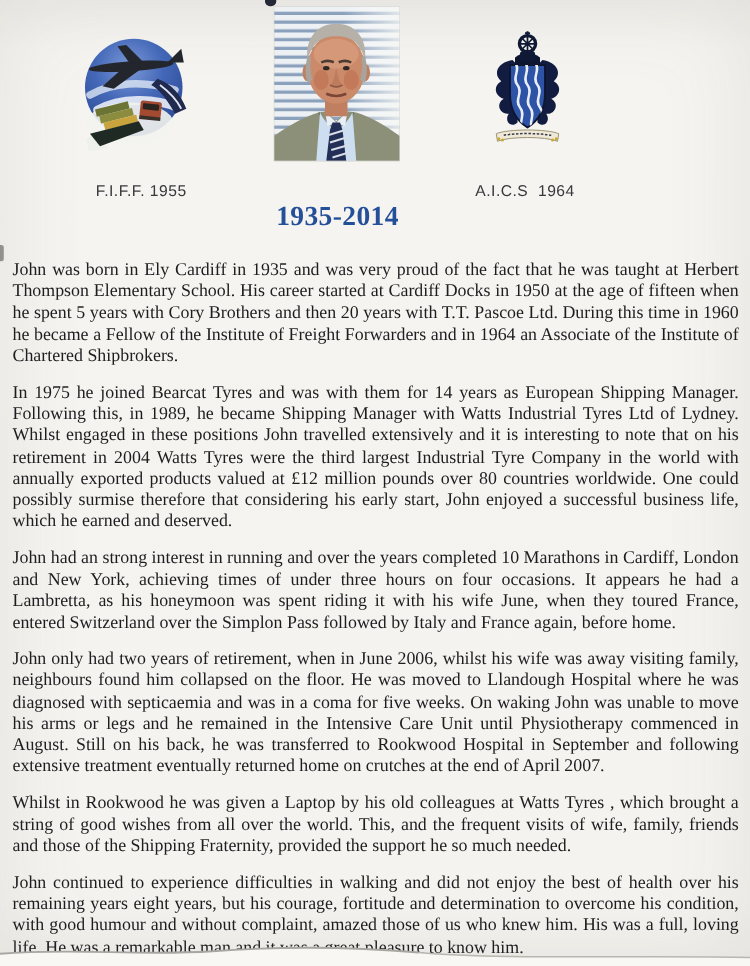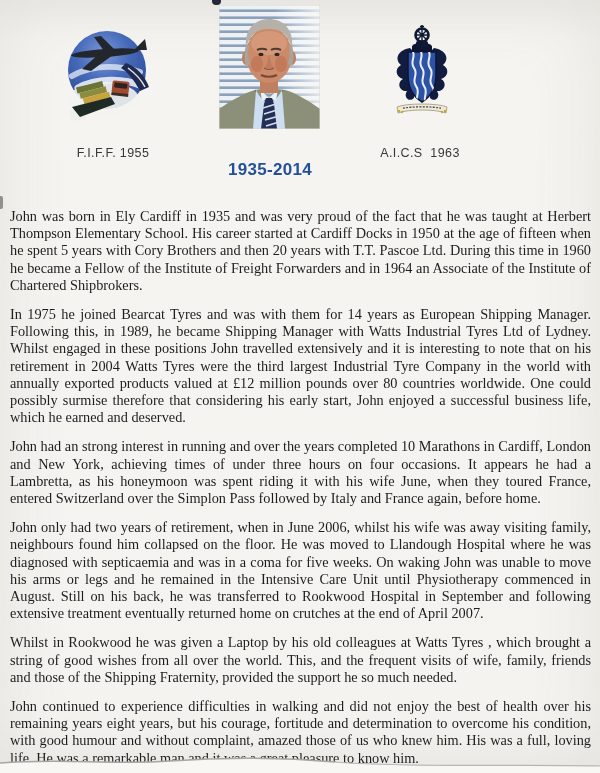--- a/index.html
+++ b/index.html
@@ -18,22 +18,22 @@
   .crest{position:absolute;left:392px;top:24px;width:60px;height:94px;}
   .cap{
     position:absolute;width:130px;text-align:center;white-space:pre;
     font-family:"Liberation Sans","DejaVu Sans",sans-serif;
     font-size:12.5px;color:#37383c;letter-spacing:.4px;
   }
   .cap-left{left:48px;top:146px;}
   .cap-right{left:355px;top:146px;}
   .years{
     position:absolute;left:205px;top:160px;width:130px;text-align:center;
-    font-family:Liberation Sans, sans-serif;
-    font-weight:bold;font-size:17px;color:#24509a;letter-spacing:.3px;
+    font-family:Liberation Serif, serif;
+    font-weight:bold;font-size:22px;color:#24509a;letter-spacing:.3px;
   }
   .bodytext{
     position:absolute;left:10px;top:208px;width:581px;
     font-size:14.3px;line-height:17.2px;text-align:justify;color:#1d1d20;
   }
   .bodytext p{margin:0 0 12px 0;}
   .artifact-top{
     position:absolute;left:212px;top:0;width:9px;height:5px;
     background:#242837;border-radius:0 0 4px 4px;
   }
@@ -184,21 +184,21 @@
         <path d="M11,84.2 C21,82.4 39,82.4 49,84.2" stroke="#3c3a55" stroke-width="1.2" stroke-dasharray="2 1.3" fill="none"></path>
         <circle cx="7" cy="87" r="1.2" fill="#c9a833"></circle>
         <circle cx="10" cy="88" r="1.2" fill="#c9a833"></circle>
         <circle cx="53" cy="87" r="1.2" fill="#c9a833"></circle>
         <circle cx="50" cy="88" r="1.2" fill="#c9a833"></circle>
       </g>
     </svg>
   </div>
 
   <div class="cap cap-left">F.I.F.F. 1955</div>
-  <div class="cap cap-right">A.I.C.S  1963</div>
+  <div class="cap cap-right">A.I.C.S  1964</div>
   <div class="years">1935-2014</div>
 
   <div class="bodytext">
     <p>John was born in Ely Cardiff in 1935 and was very proud of the fact that he was taught at Herbert Thompson Elementary School.  His career started at Cardiff Docks in 1950 at the age of fifteen when he spent 5 years with Cory Brothers and then 20 years with T.T. Pascoe Ltd.  During this time in 1960 he became a Fellow of the Institute of Freight Forwarders and in 1964 an Associate of the Institute of Chartered Shipbrokers.</p>
     <p>In 1975 he joined Bearcat Tyres and was with them for 14 years as European Shipping Manager. Following this, in 1989,  he became Shipping Manager with Watts Industrial Tyres Ltd of Lydney. Whilst engaged in these positions John travelled extensively and it is interesting to note that on his retirement in 2004 Watts Tyres were the third largest Industrial Tyre Company in the world with annually exported products valued at £12 million pounds over 80 countries worldwide. One could possibly surmise therefore that considering his early start, John enjoyed a successful business life, which he earned and deserved.</p>
     <p>John had an strong interest in running and over the years completed 10 Marathons in Cardiff, London and New York, achieving times of under three hours on four occasions. It appears he had a Lambretta, as his honeymoon was spent riding it with his wife June, when they toured France, entered Switzerland over the Simplon Pass followed by Italy and France again, before home.</p>
     <p>John only had two years of retirement, when in June 2006, whilst his wife was away visiting family, neighbours found him collapsed on the floor. He was moved to Llandough Hospital where he was diagnosed with septicaemia and was in a coma for five weeks. On waking John was unable to move his arms or legs and he remained in the Intensive Care Unit until Physiotherapy commenced in August. Still on his back, he was transferred to Rookwood Hospital in September and following extensive treatment eventually returned home on crutches at the end of April 2007.</p>
     <p>Whilst in Rookwood he was given a Laptop by his old colleagues at Watts Tyres , which brought a string of good wishes from all over the world. This, and the frequent visits of wife, family, friends and those of the Shipping Fraternity, provided the support he so much needed.</p>
     <p>John continued to experience difficulties in walking and did not enjoy the best of health over his remaining years eight years, but his courage, fortitude and determination to overcome his condition, with good humour and without complaint, amazed those of us who knew him.  His was a full, loving life. He was a remarkable man and it was a great pleasure to know him.</p>
   </div>

